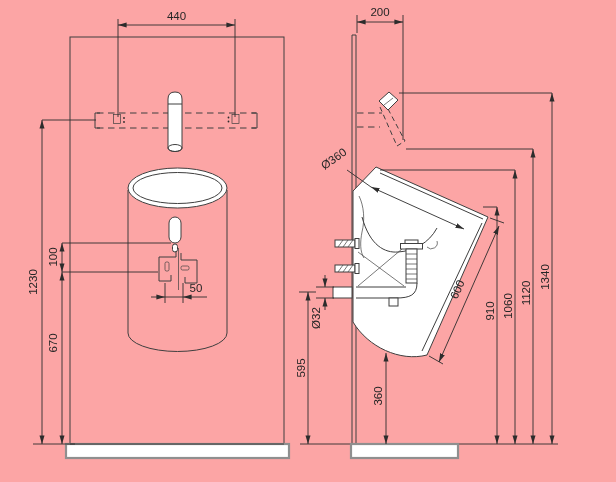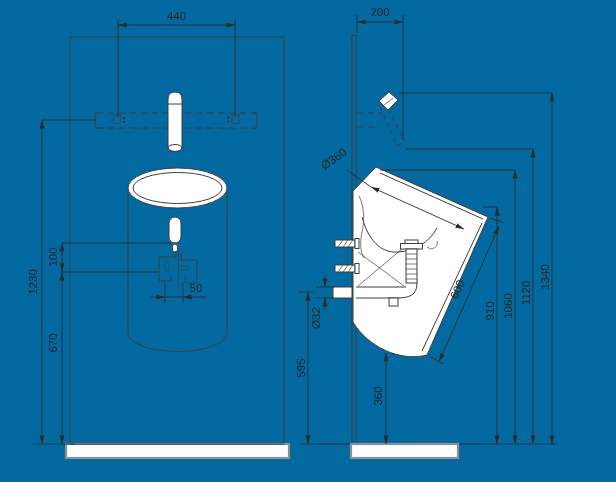--- a/index.html
+++ b/index.html
@@ -1,16 +1,16 @@
 <!DOCTYPE html>
 <html><head>
 <meta charset="utf-8">
 <style>
   html,body{margin:0;padding:0;background:#fff;}
-  .stage{position:relative;width:616px;height:482px;background:#0369a1;overflow:hidden;
+  .stage{position:relative;width:616px;height:482px;background:#fca5a5;overflow:hidden;
          font-family:"Liberation Sans", sans-serif;text-align:center;}
   svg text{font-family:"Liberation Sans", sans-serif;font-size:11.5px;fill:#262626;}
   .ln{stroke:#3f3f3f;stroke-width:1;fill:none;}
   .lnf{stroke:#3f3f3f;stroke-width:1;fill:#fff;}
   .dim{stroke:#2c2c2c;stroke-width:0.9;fill:none;}
   .dash{stroke:#3f3f3f;stroke-width:1;fill:none;stroke-dasharray:6.5,4.5;}
   .dashd{stroke:#3f3f3f;stroke-width:1;fill:#fff;stroke-dasharray:5,3.5;}
   .gray{stroke:#8f8f8f;stroke-width:2.2;fill:#fff;}
   .thin{stroke:#3f3f3f;stroke-width:0.7;fill:none;}
   .dot{fill:#2c2c2c;}

